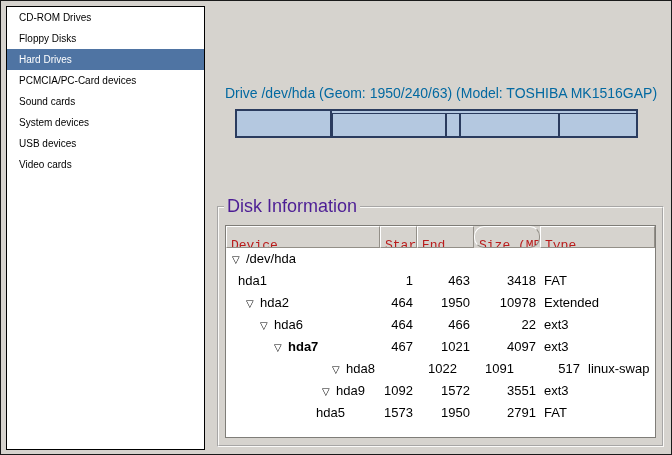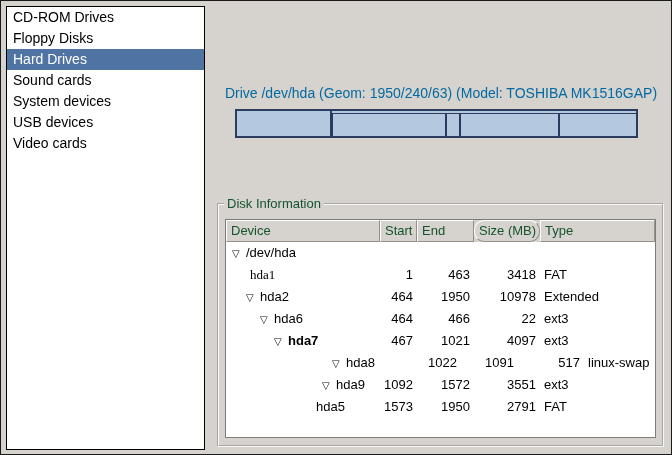--- a/index.html
+++ b/index.html
@@ -17,22 +17,22 @@
     background:var(--bg);
     border:1px solid #1a1a1a;
     overflow:hidden;
   }
   
   .sidebar{
     position:absolute;left:5px;top:5px;width:199px;height:444px;
     background:#fff;border:1px solid #000;overflow:hidden;
   }
   .side-item{
-    height:21px;line-height:21px;padding-left:6px;
-    font-size:14px;color:#000;white-space:nowrap;cursor:default;
+    height:21px;line-height:21px;padding-left:12px;
+    font-size:10px;color:#000;white-space:nowrap;cursor:default;
   }
   .side-item.selected{background:var(--sel);color:var(--selfg);}
   
   .drive-title{
     position:absolute;left:216px;top:84px;width:448px;
     text-align:center;font-size:14px;color:#0369a1;white-space:nowrap;
   }
   
   .part-bar{
     position:absolute;left:234px;top:108px;width:403px;height:29px;
@@ -46,35 +46,36 @@
     min-width:2px;
   }
   .seg.logical{top:3px;}
   
   .frame{
     position:absolute;left:216px;top:195px;width:447px;height:251px;
     border:2px groove #fbfaf8;
     margin:0;padding:0;
   }
   .frame legend{
-    font-size:13px;color:#14532d;margin-left:5px;padding:0 3px;
+    font-size:18px;color:#4c1d95;margin-left:5px;padding:0 3px;
   }
   .table{
     position:absolute;left:6px;right:6px;top:8px;bottom:7px;
     background:#fff;
     border:1px solid #7f7d78;
     overflow:hidden;
   }
   .thead{display:flex;height:22px;background:var(--bg);}
   .th{
-    font-size:13px;line-height:18px;padding:1px 4px;
-    background:var(--bg);color:#14532d;white-space:nowrap;overflow:hidden;
+    font-size:13px;line-height:18px;padding:10px 4px;
+    background:var(--bg);color:#b91c1c;white-space:nowrap;overflow:hidden;
     border-top:1px solid #fff;border-left:1px solid #fff;
     border-right:1px solid #938f88;border-bottom:1px solid #938f88;
     cursor:default;
+    font-family:Liberation Mono, monospace;
   }
   .tr{display:flex;height:22px;}
   .td{
     font-size:13px;line-height:22px;height:22px;padding:0 4px;
     color:#000;white-space:nowrap;overflow:hidden;
   }
   .td.num{text-align:right;}
   .c-device{width:154px;}
   .c-start{width:37px;}
   .c-end{width:57px;}
@@ -87,20 +88,21 @@
 </style>
 </head>
 <body>
 
 <div class="window">
 
   <div class="sidebar" id="sidebar">
       <div class="side-item">CD-ROM Drives</div>
       <div class="side-item">Floppy Disks</div>
       <div class="side-item selected">Hard Drives</div>
+      <div class="side-item">PCMCIA/PC-Card devices</div>
       <div class="side-item">Sound cards</div>
       <div class="side-item">System devices</div>
       <div class="side-item">USB devices</div>
       <div class="side-item">Video cards</div>
     </div>
 
   <div class="drive-title">Drive /dev/hda (Geom: 1950/240/63) (Model: TOSHIBA MK1516GAP)</div>
 
   <div class="part-bar" id="part-bar">
       <div class="seg" style="left: 0%; width: 23.7436%;"></div>
@@ -124,21 +126,21 @@
         </div>
       <div class="tbody" id="tbody">
           <div class="tr">
             <div class="td c-device" style="padding-left: 6px;"><span class="expander">▽</span><span>/dev/hda</span></div>
             <div class="td num c-start"></div>
             <div class="td num c-end"></div>
             <div class="td num c-size"></div>
             <div class="td c-type"></div>
           </div>
           <div class="tr">
-            <div class="td c-device" style="padding-left: 24px; font-family: Liberation Serif, serif;"><span>hda1</span></div>
+            <div class="td c-device" style="padding-left: 12px;"><span>hda1</span></div>
             <div class="td num c-start">1</div>
             <div class="td num c-end">463</div>
             <div class="td num c-size">3418</div>
             <div class="td c-type">FAT</div>
           </div>
           <div class="tr">
             <div class="td c-device" style="padding-left: 20px;"><span class="expander">▽</span><span>hda2</span></div>
             <div class="td num c-start">464</div>
             <div class="td num c-end">1950</div>
             <div class="td num c-size">10978</div>

